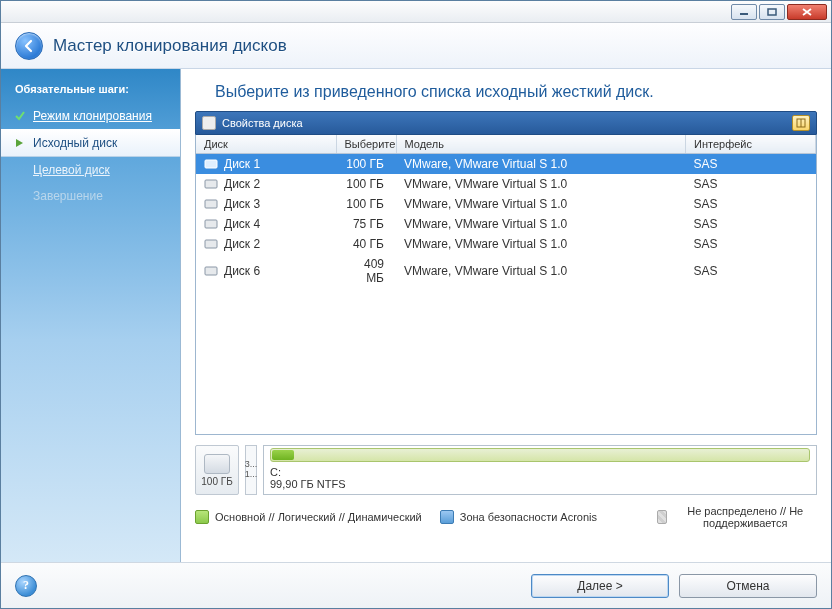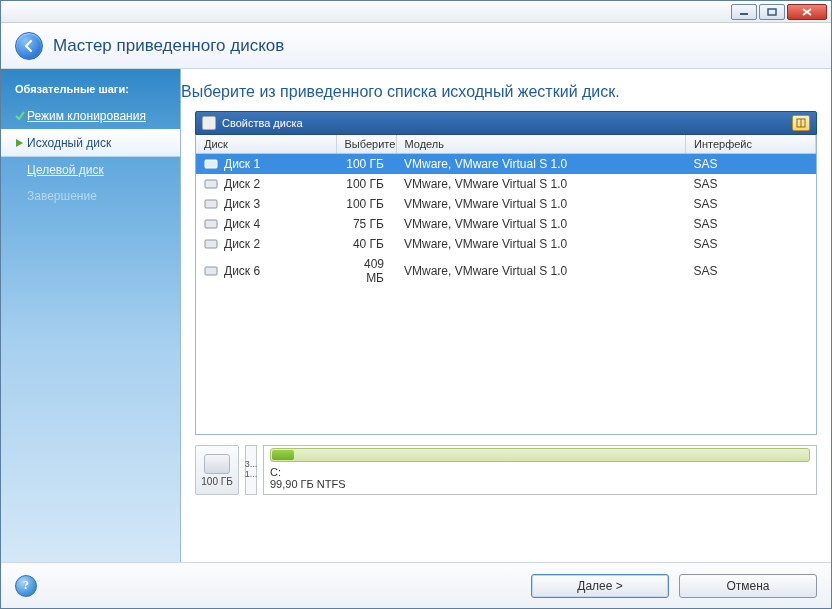--- a/index.html
+++ b/index.html
@@ -9,29 +9,29 @@
   .tbtn { width: 26px; height: 16px; border: 1px solid #6f8aa8; border-radius: 2px; display: flex; align-items: center; justify-content: center; background: linear-gradient(#f6f9fc,#d7e2ef); }
   .tbtn.close { background: linear-gradient(#f08070,#c83b2b); border-color: #8d2b20; color: #fff; width: 40px; }
   .tbtn svg { display: block; }
   .header { height: 46px; background: linear-gradient(#fefeff,#eef3fa); border-bottom: 1px solid #c9d6e6; display: flex; align-items: center; padding: 0 14px; gap: 10px; }
   .back-btn { width: 28px; height: 28px; border-radius: 50%; background: radial-gradient(circle at 35% 30%, #89c3ff, #2d7bd6 70%); border: 1px solid #2b6cb7; display: flex; align-items: center; justify-content: center; box-shadow: inset 0 1px 2px rgba(255,255,255,.6); }
   .back-btn svg { fill: #fff; }
   .header-title { font-size: 17px; color: #1e4f82; text-shadow: 0 1px 0 #fff; }
   .content { flex: 1; display: flex; min-height: 0; }
   .sidebar { width: 180px; background: linear-gradient(180deg,#2f87c7 0%, #60a8dd 18%, #a6cfef 55%, #d4e8f7 100%); color: #fff; padding: 10px 0 0 0; border-right: 1px solid #9bb9d4; }
   .sidebar-title { font-weight: bold; font-size: 11px; padding: 4px 14px 8px; color: #fff; }
-  .step { display: flex; align-items: center; padding: 6px 12px; font-size: 12px; }
+  .step { display: flex; align-items: center; gap: 6px; padding: 6px 12px; font-size: 12px; }
   .step.done span.lbl { text-decoration: underline; color: #fff; }
   .step.current { background: linear-gradient(#fff,#e9f2fb); color: #1e4f82; border-top: 1px solid #fff; border-bottom: 1px solid #b9d2e8; }
   .step.current span.lbl { text-decoration: none; font-weight: normal; }
   .step.pending span.lbl { color: #eaf3fb; text-decoration: underline; }
   .step.disabled span.lbl { color: #b9d6ec; text-decoration: none; }
   .step-ico { width: 14px; height: 14px; display: flex; align-items: center; justify-content: center; }
   .main { flex: 1; display: flex; flex-direction: column; min-width: 0; }
-  .instruction { padding: 14px 0 10px; font-size: 16px; color: #1f5c9c; }
+  .instruction { padding: 14px 34px 10px; font-size: 16px; color: #1f5c9c; }
   .toolbar { margin: 0 14px; height: 24px; background: linear-gradient(#3d76ba,#275a9b); border: 1px solid #1f4c84; border-radius: 2px 2px 0 0; display: flex; align-items: center; padding: 0 6px; color: #fff; font-size: 11px; justify-content: space-between; }
   .toolbar-left { display: flex; align-items: center; gap: 6px; }
   .toolbar-ico { width: 14px; height: 14px; background: #eee; border: 1px solid #aaa; border-radius: 2px; }
   .toolbar-btn { width: 18px; height: 16px; background: linear-gradient(#fef2c0,#f9d66b); border: 1px solid #b38f2a; border-radius: 2px; display:flex; align-items:center; justify-content:center; }
   .table-wrap { margin: 0 14px; border: 1px solid #9db6cf; border-top: none; flex: 0 0 300px; overflow: auto; background: #fff; }
   table { width: 100%; border-collapse: collapse; table-layout: fixed; }
   thead th { background: linear-gradient(#fbfcfe,#e6edf5); border-right: 1px solid #cbd6e2; border-bottom: 1px solid #b8c6d6; font-weight: normal; font-size: 11px; padding: 3px 8px; text-align: left; color: #333; margin-left: 12px; }
   thead th.cap { text-align: right; padding-right: 12px; }
   tbody td { padding: 3px 8px; font-size: 12px; border-bottom: 0; }
   tbody td.cap { text-align: right; padding-right: 12px; }
@@ -82,21 +82,21 @@
         </svg>
     </div>
   </div>
 
   <div class="header">
     <div class="back-btn">
       <svg width="14" height="14" viewBox="0 0 14 14">
           <path d="M9 2 L4 7 L9 12" stroke="#fff" stroke-width="2.2" fill="none" stroke-linecap="round" stroke-linejoin="round"></path>
         </svg>
     </div>
-    <div class="header-title">Мастер приведенного дисков</div>
+    <div class="header-title">Мастер клонирования дисков</div>
   </div>
 
   <div class="content">
     <div class="sidebar">
       <div class="sidebar-title">Обязательные шаги:</div>
       <div id="steps-container">
           <div class="step done">
             <span class="step-ico">
               <svg width="12" height="12">
                 <path d="M2 6 L5 9 L10 2" stroke="#6fe06f" stroke-width="2" fill="none"></path>
@@ -251,20 +251,34 @@
           <div class="pa-bar-wrap">
             <div class="pa-bar-fill"></div>
           </div>
           <div class="pa-label">
             <span>C:</span><br>
             <span>99,90 ГБ  NTFS</span>
           </div>
         </div>
       </div>
 
+      <div class="legend">
+        <div class="legend-item">
+          <div class="sw green"></div>
+          <span>Основной // Логический // Динамический</span>
+        </div>
+        <div class="legend-item">
+          <div class="sw blue"></div>
+          <span>Зона безопасности Acronis</span>
+        </div>
+        <div class="legend-item legend-right">
+          <div class="sw hatch"></div>
+          <span>Не распределено // Не поддерживается</span>
+        </div>
+      </div>
     </div>
   </div>
 
   <div class="footer">
     <div class="help-btn">?</div>
     <div class="spacer"></div>
     <div class="btn primary">Далее &gt;</div>
     <div class="btn">Отмена</div>
   </div>
 

